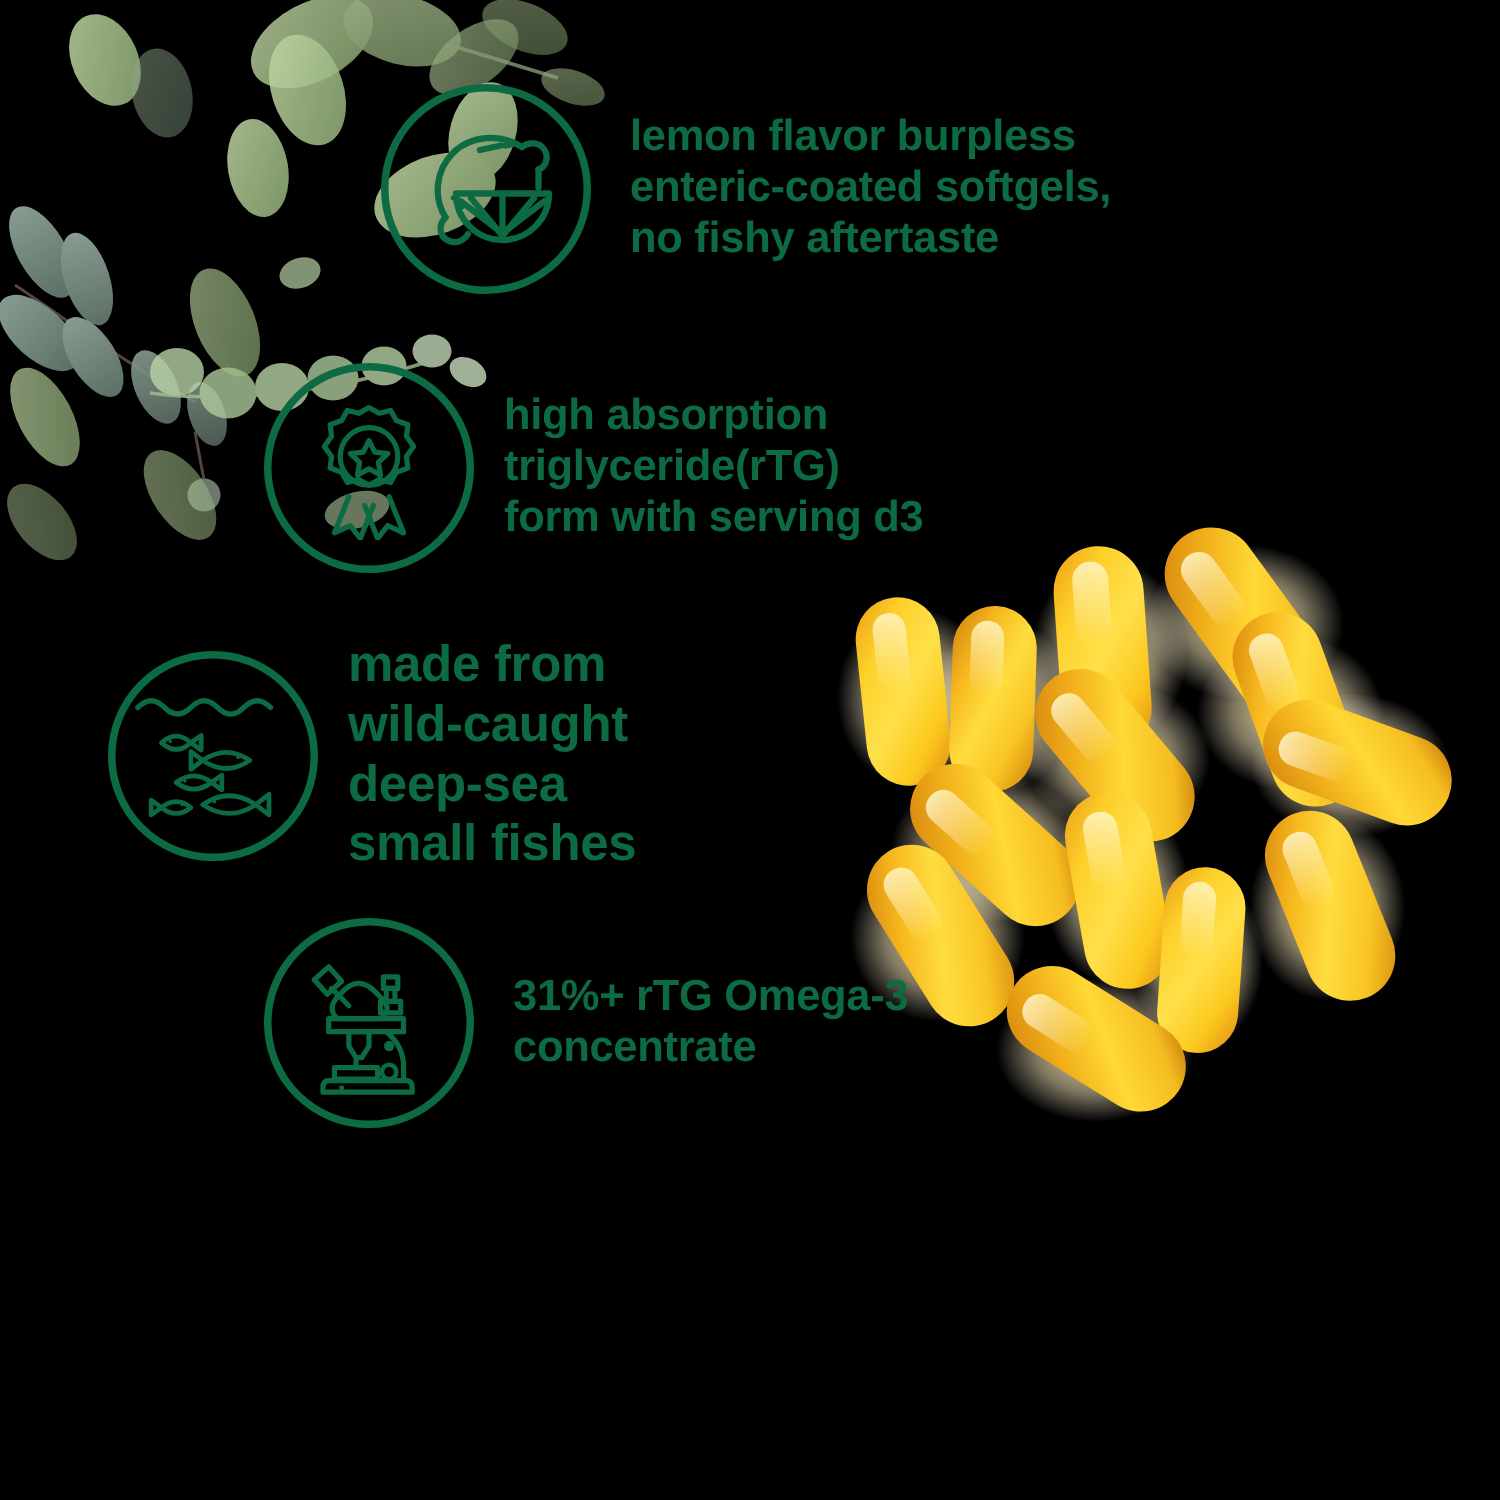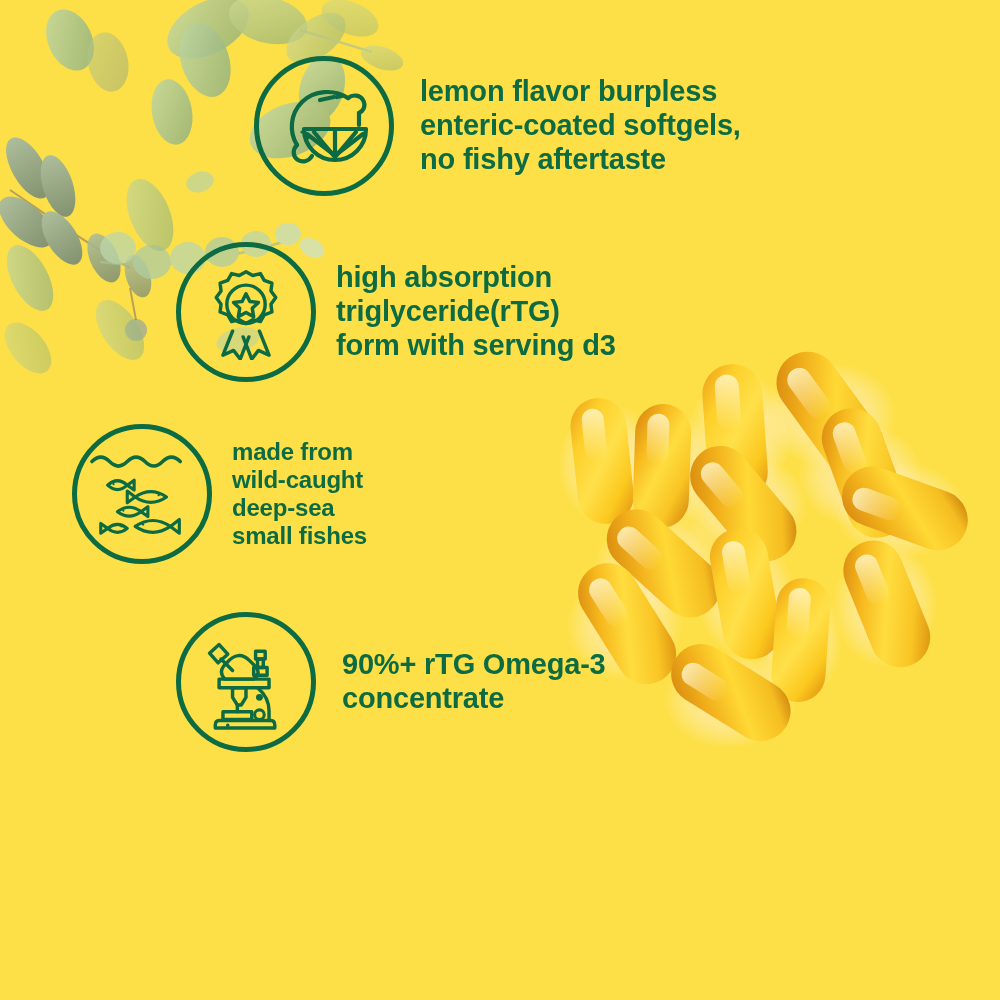--- a/index.html
+++ b/index.html
@@ -10,21 +10,21 @@
     width: 1000px;
     height: 1000px;
     background: #f8efe9;
     font-family: "Liberation Sans", sans-serif;
     overflow: hidden;
   }
   #infographic {
     position: relative;
     width: 1000px;
     height: 1000px;
-    background: #fde047;
+    background: #000000;
     overflow: hidden;
   }
 
   
   #foliage {
     position: absolute;
     left: 0; top: 0;
     width: 420px;
     height: 380px;
     pointer-events: none;
@@ -71,21 +71,21 @@
   }
 
   #feature-0 { left: 254px; top: 56px; }
   #feature-1 { left: 176px; top: 242px; }
   #feature-2 { left: 72px; top: 424px; }
   #feature-3 { left: 176px; top: 612px; }
   #feature-4 { left: 254px; top: 790px; }
 
   #feature-0 .feature-text { margin-left: 26px; }
   #feature-1 .feature-text { margin-left: 20px; }
-  #feature-2 .feature-text { margin-left: 20px; font-size: 24px; }
+  #feature-2 .feature-text { margin-left: 20px; font-size: 34px; }
   #feature-3 .feature-text { margin-left: 26px; }
   #feature-4 .feature-text { margin-left: 24px; }
 </style>
 </head>
 <body>
 
 <div id="infographic">
 
   <svg id="foliage" viewBox="0 0 420 380" xmlns="http://www.w3.org/2000/svg">
     <defs>
@@ -376,18 +376,18 @@
         <path d="M62 56 q12 10 12 24 v10"></path>
 
         <path d="M26 81 h30 v8 H26 z"></path>
 
         <path d="M22 90 q-4 0 -4 5 v3 h62 v-3 q0 -5 -4 -5 z"></path>
         <circle cx="64" cy="66" r="3.6" fill="#0c6b42" stroke="none"></circle>
         <circle cx="64" cy="84" r="5" stroke-width="3.2"></circle>
         <circle cx="31" cy="95" r="1.8" fill="#0c6b42" stroke="none"></circle>
       </svg>
     </div>
-    <div class="feature-text">90%+ rTG Omega-3
+    <div class="feature-text">31%+ rTG Omega-3
 concentrate</div>
   </div>
 
 
 </div>
 
 </body></html>

